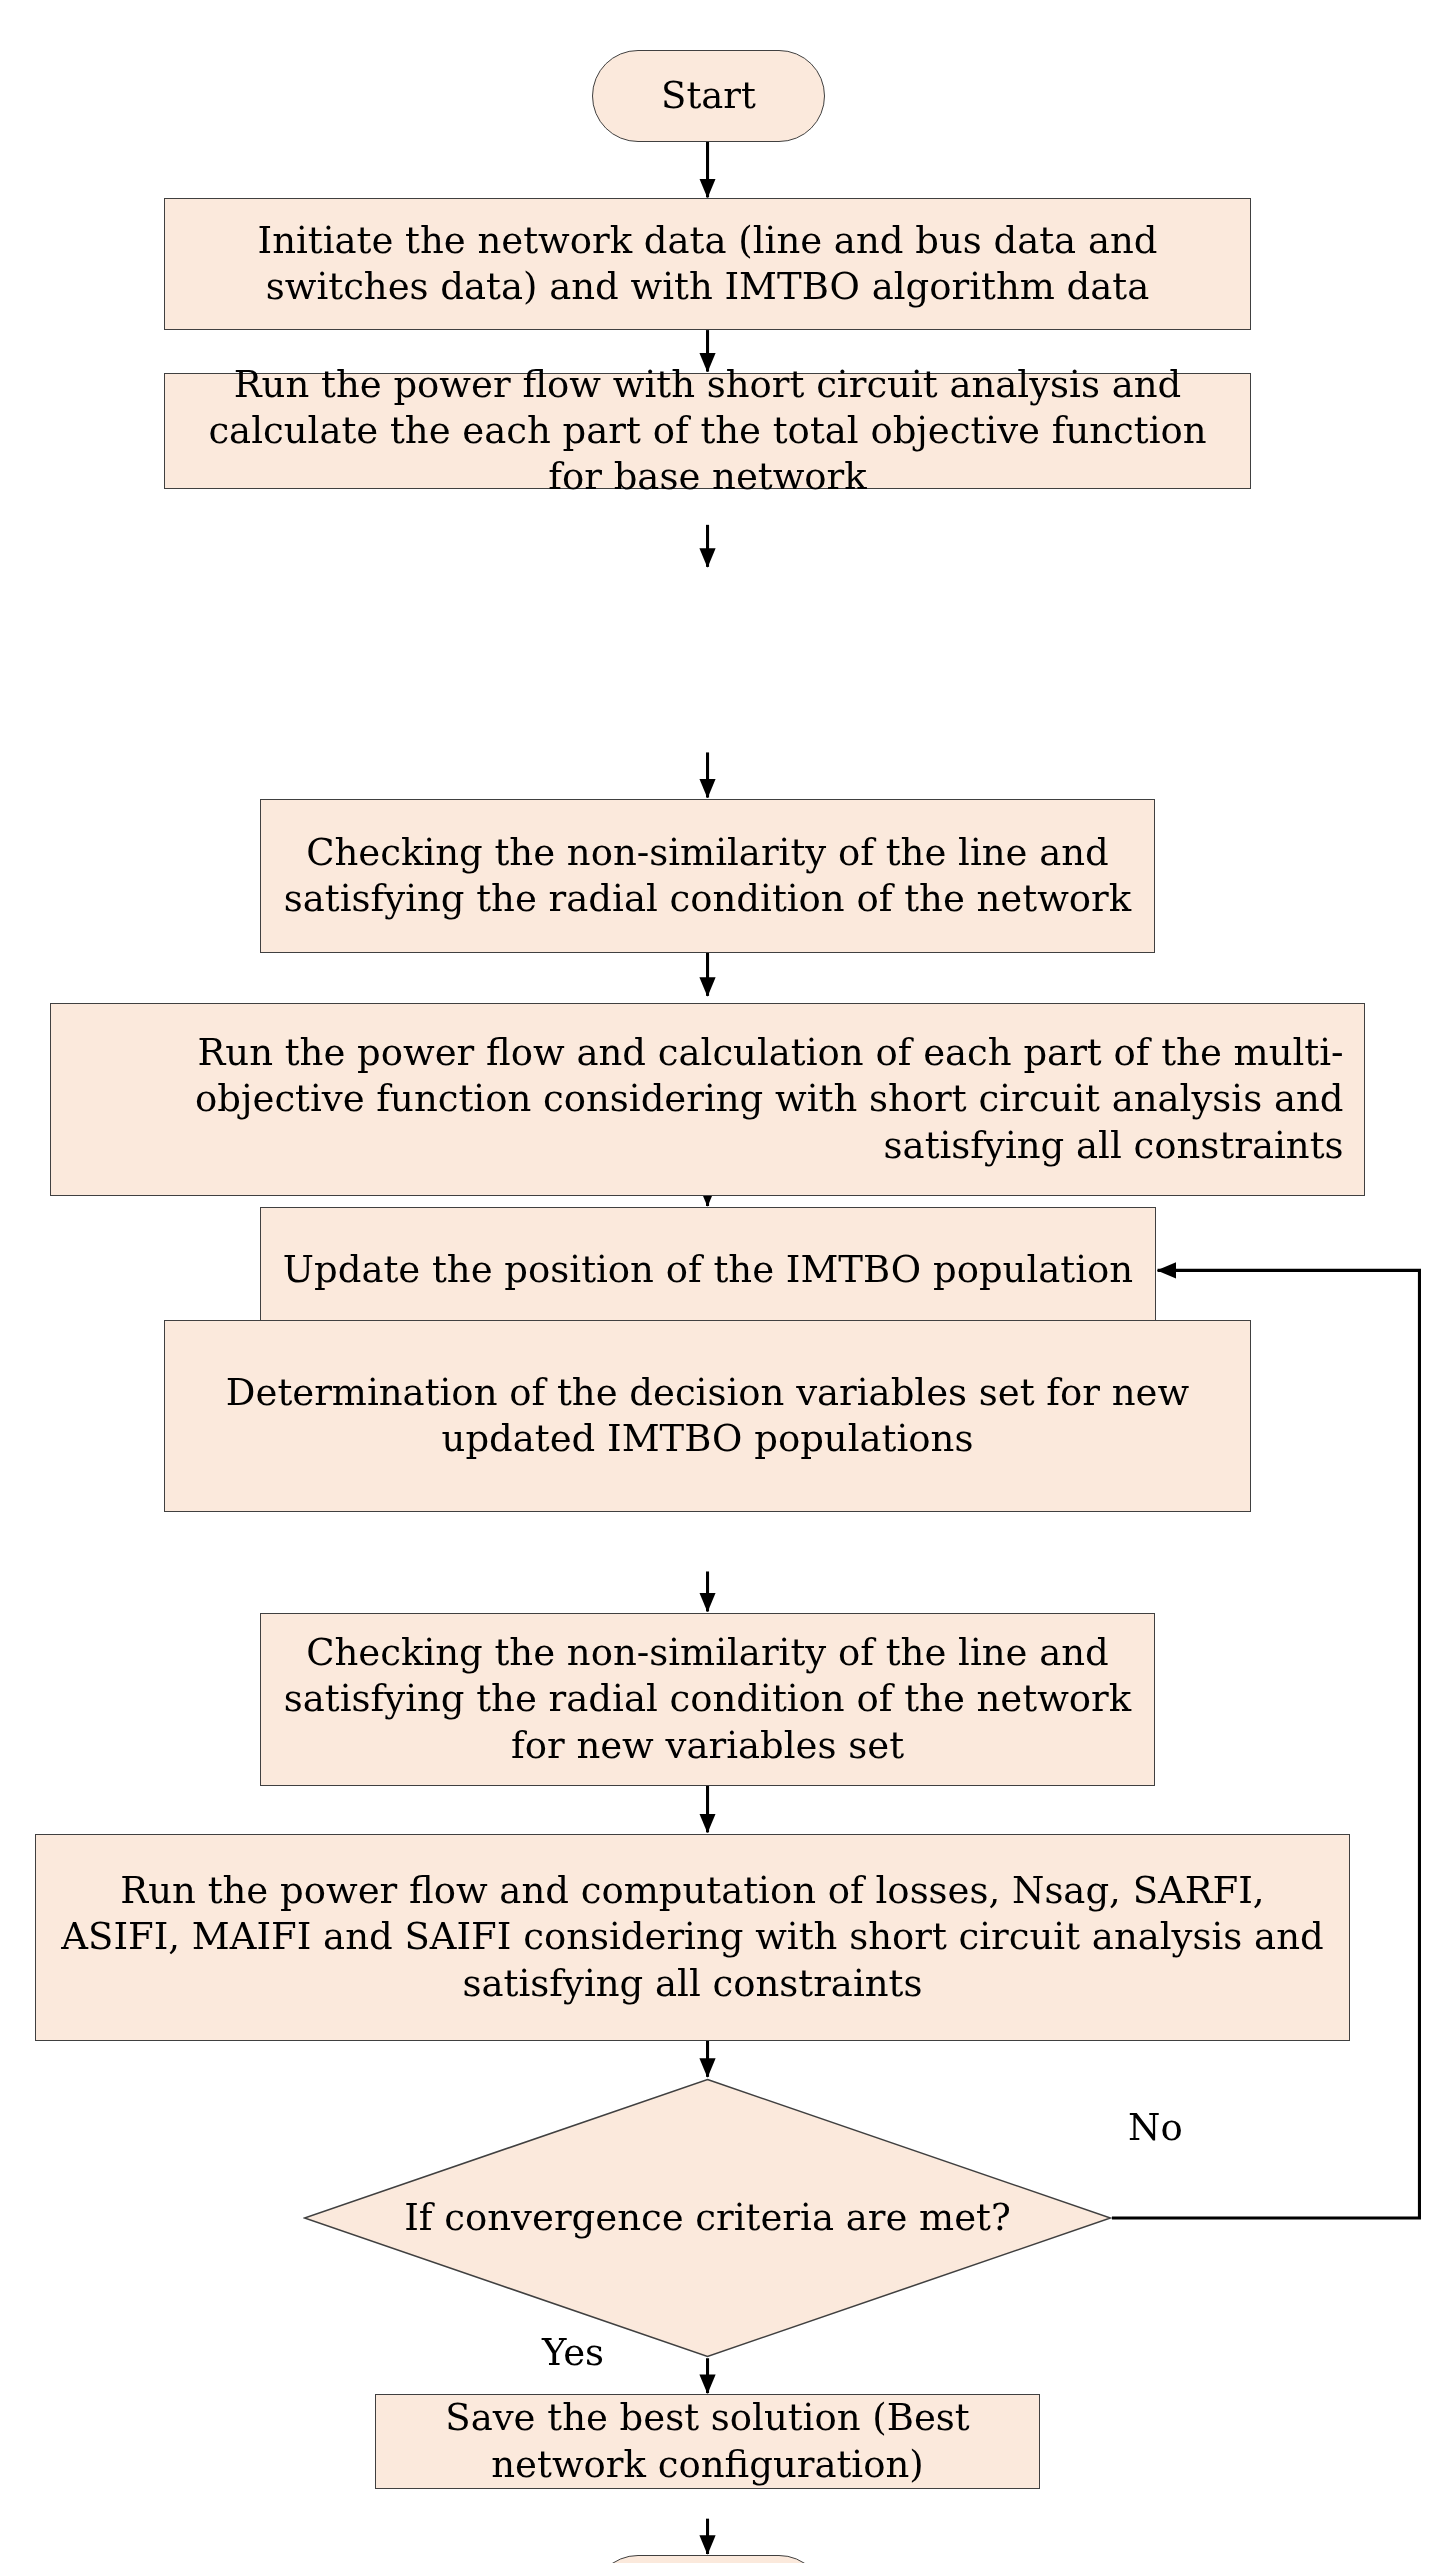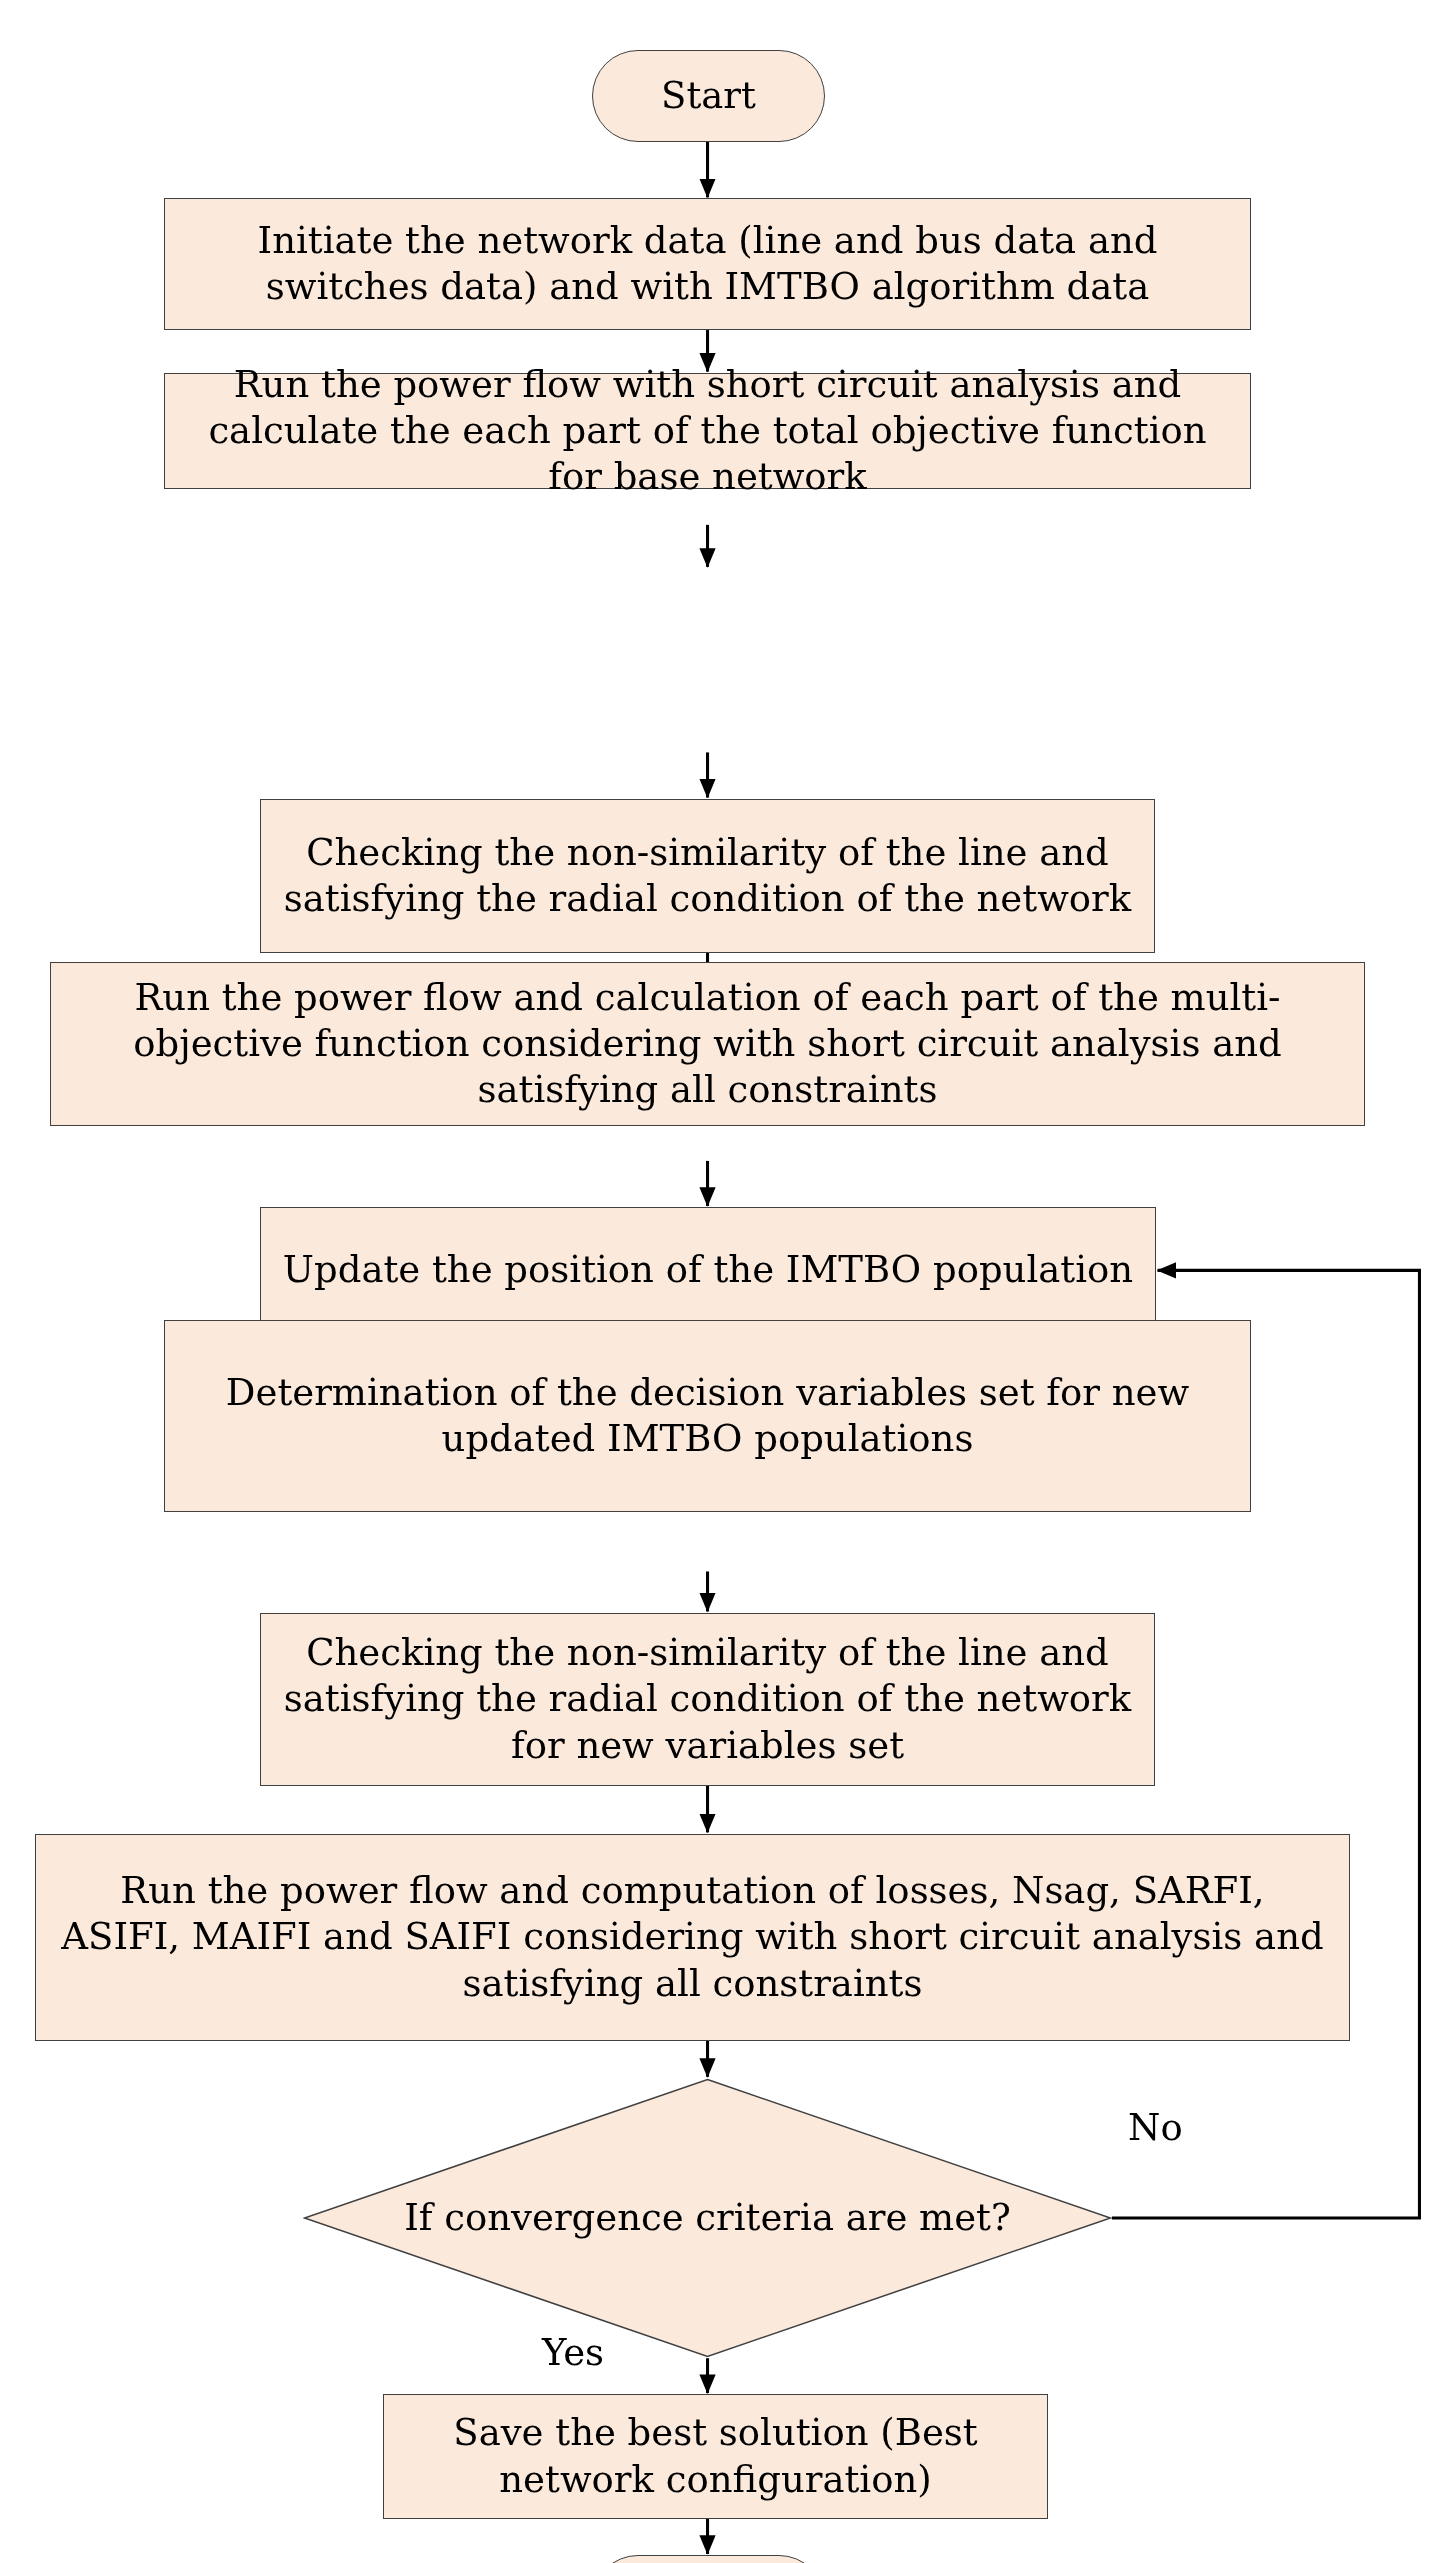--- a/index.html
+++ b/index.html
@@ -39,27 +39,27 @@
   .diamond-svg{position:absolute;left:0;top:0;width:100%;height:100%;}
   .diamond-svg polygon{fill:var(--node-fill);stroke:var(--node-border);stroke-width:3;}
   .diamond-label{position:relative;z-index:1;}
   .edge-label{position:absolute;font-size:37px;line-height:1.2;text-align:right;}
 
   #n-start   {left:592px;top:50px;  width:233px; height:92px;}
   #n-init    {left:164px; top:198px; width:1087px;height:132px;}
   #n-pfbase  {left:164px; top:373px; width:1087px;height:116px;}
   #n-decvars {left:164px; top:568px;width:1087px;height:185px;}
   #n-check1  {left:260px; top:799px;width:895px;height:154px;}
-  #n-pfmulti {left:50px;  top:962px;width:1315px;height:164px;}
+  #n-pfmulti {left:50px;  top:1003px;width:1315px;height:193px;text-align:right;}
   #n-update  {left:260px; top:1207px;width:896px;height:127px;}
   #n-decnew  {left:164px; top:1320px;width:1087px;height:192px;}
   #n-check2  {left:260px; top:1613px;width:895px;height:173px;}
   #n-pflosses{left:35px;  top:1834px;width:1315px;height:207px;}
   #n-decision{left:303px; top:2078px;width:809px;height:280px;}
-  #n-save    {left:375px; top:2394px;width:665px;height:125px;margin-left:8px;}
+  #n-save    {left:375px; top:2394px;width:665px;height:95px;}
   #n-end     {left:592px;top:2555px;width:233px; height:92px;}
   #lbl-no    {left:1128px;top:2106px;}
   #lbl-yes   {left:542px;top:2331px;}
 </style>
 </head>
 <body>
 
 <div class="canvas">
 
   <svg class="arrows" xmlns="http://www.w3.org/2000/svg" viewBox="0 0 2836 5180" width="1454" height="2655">

